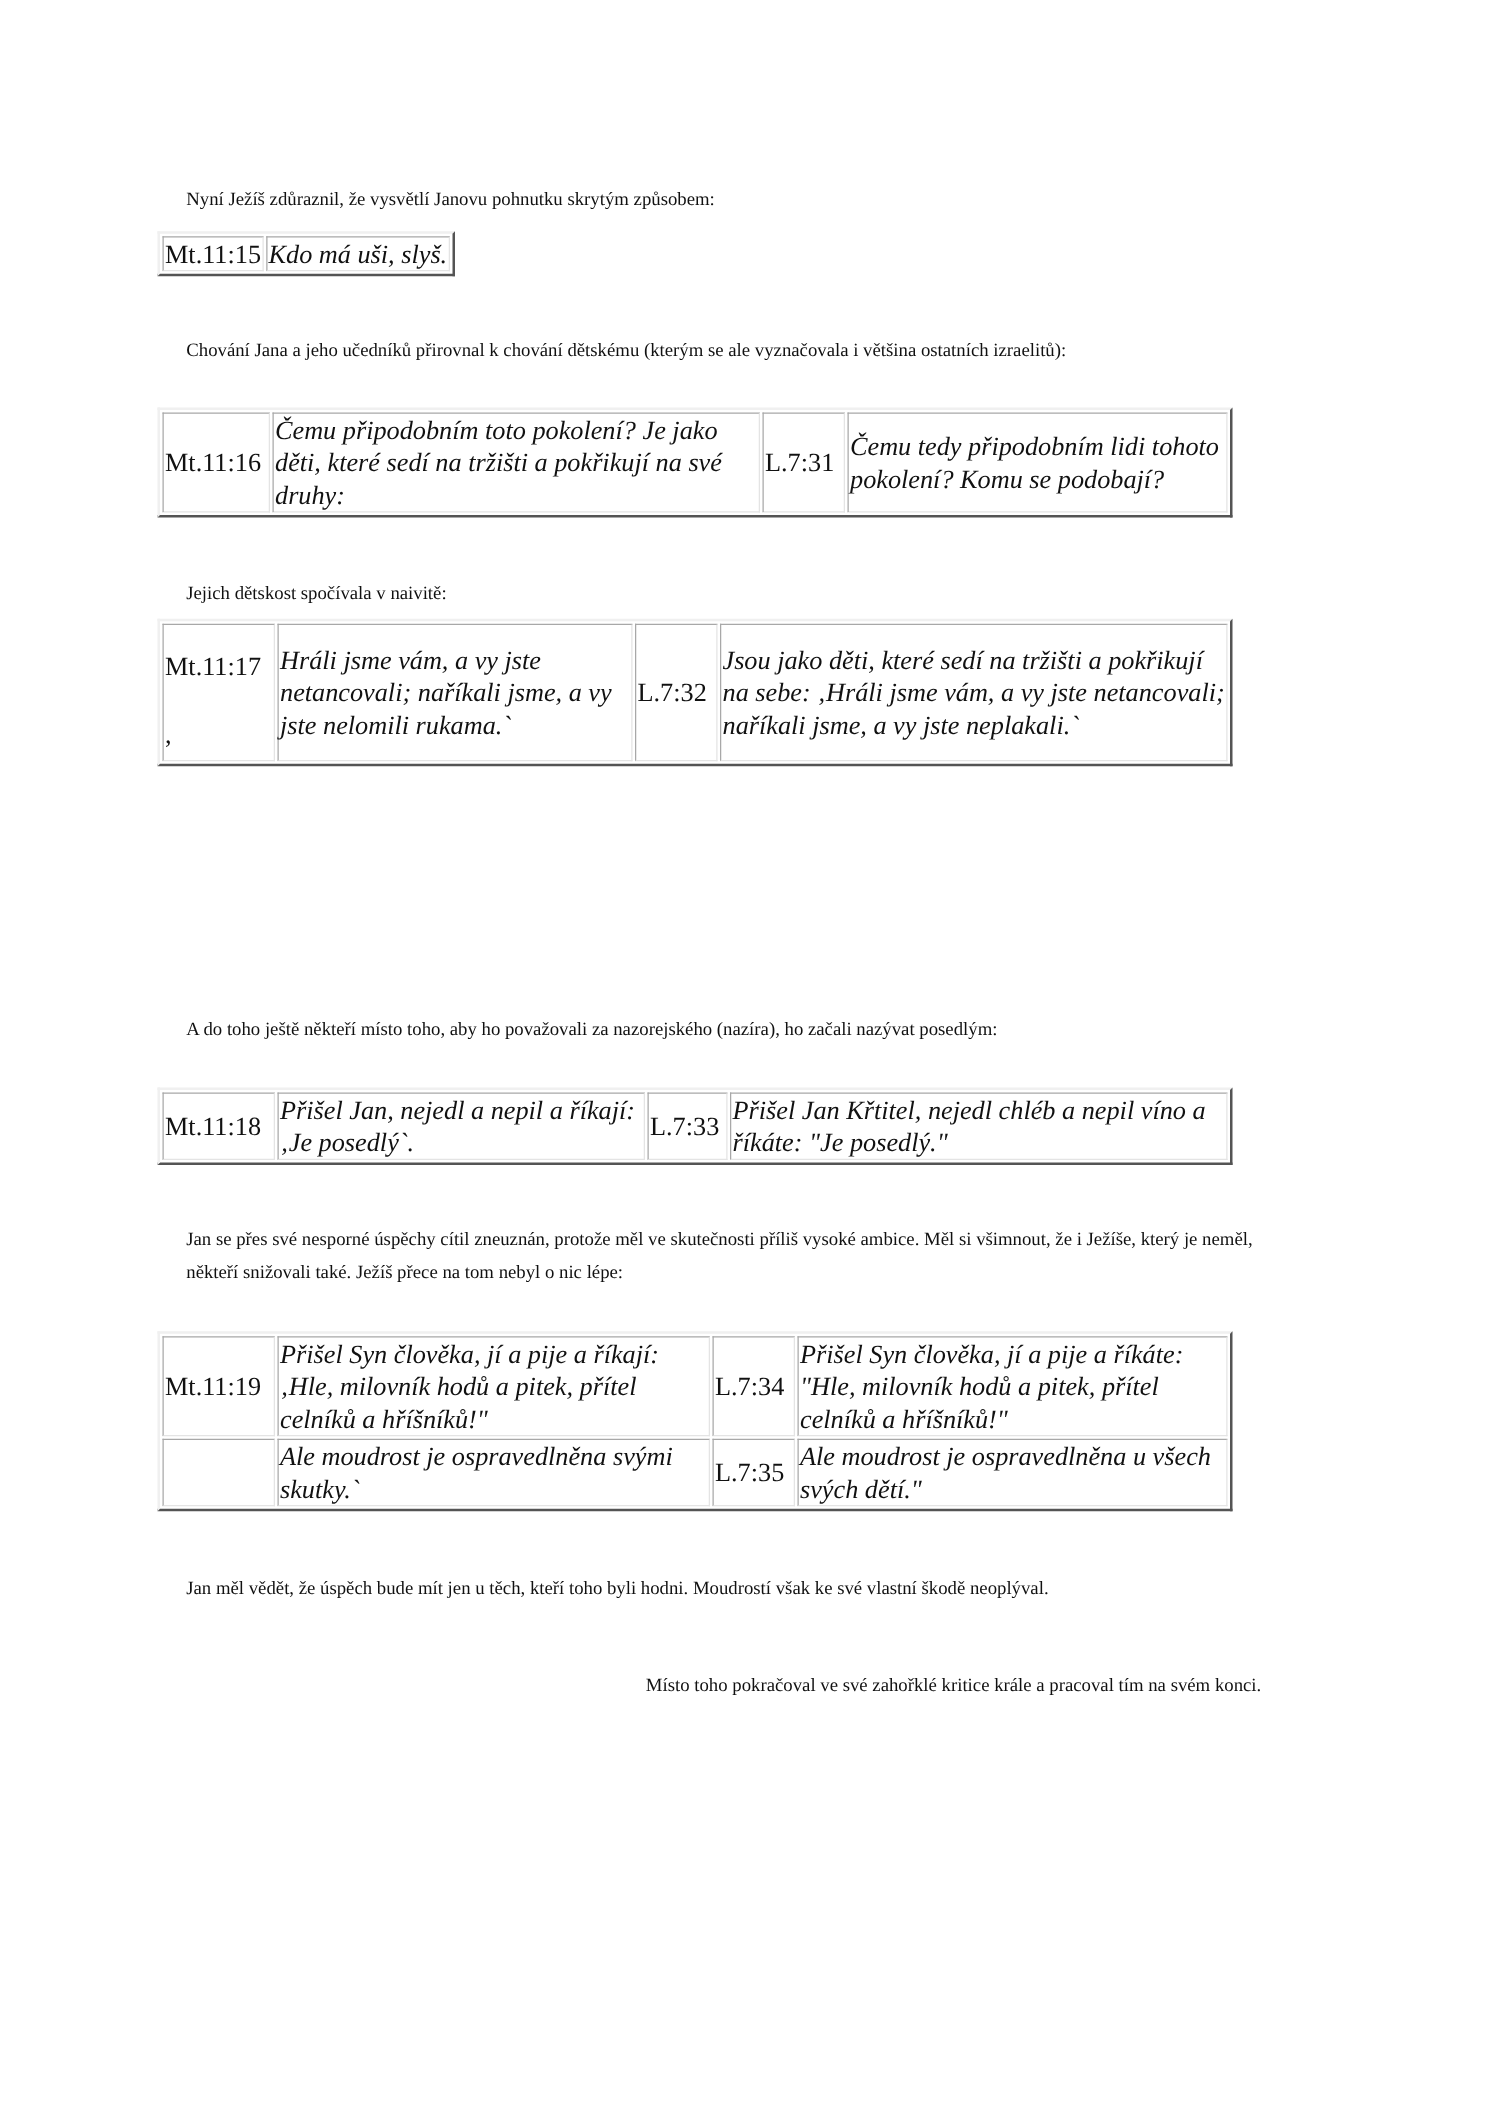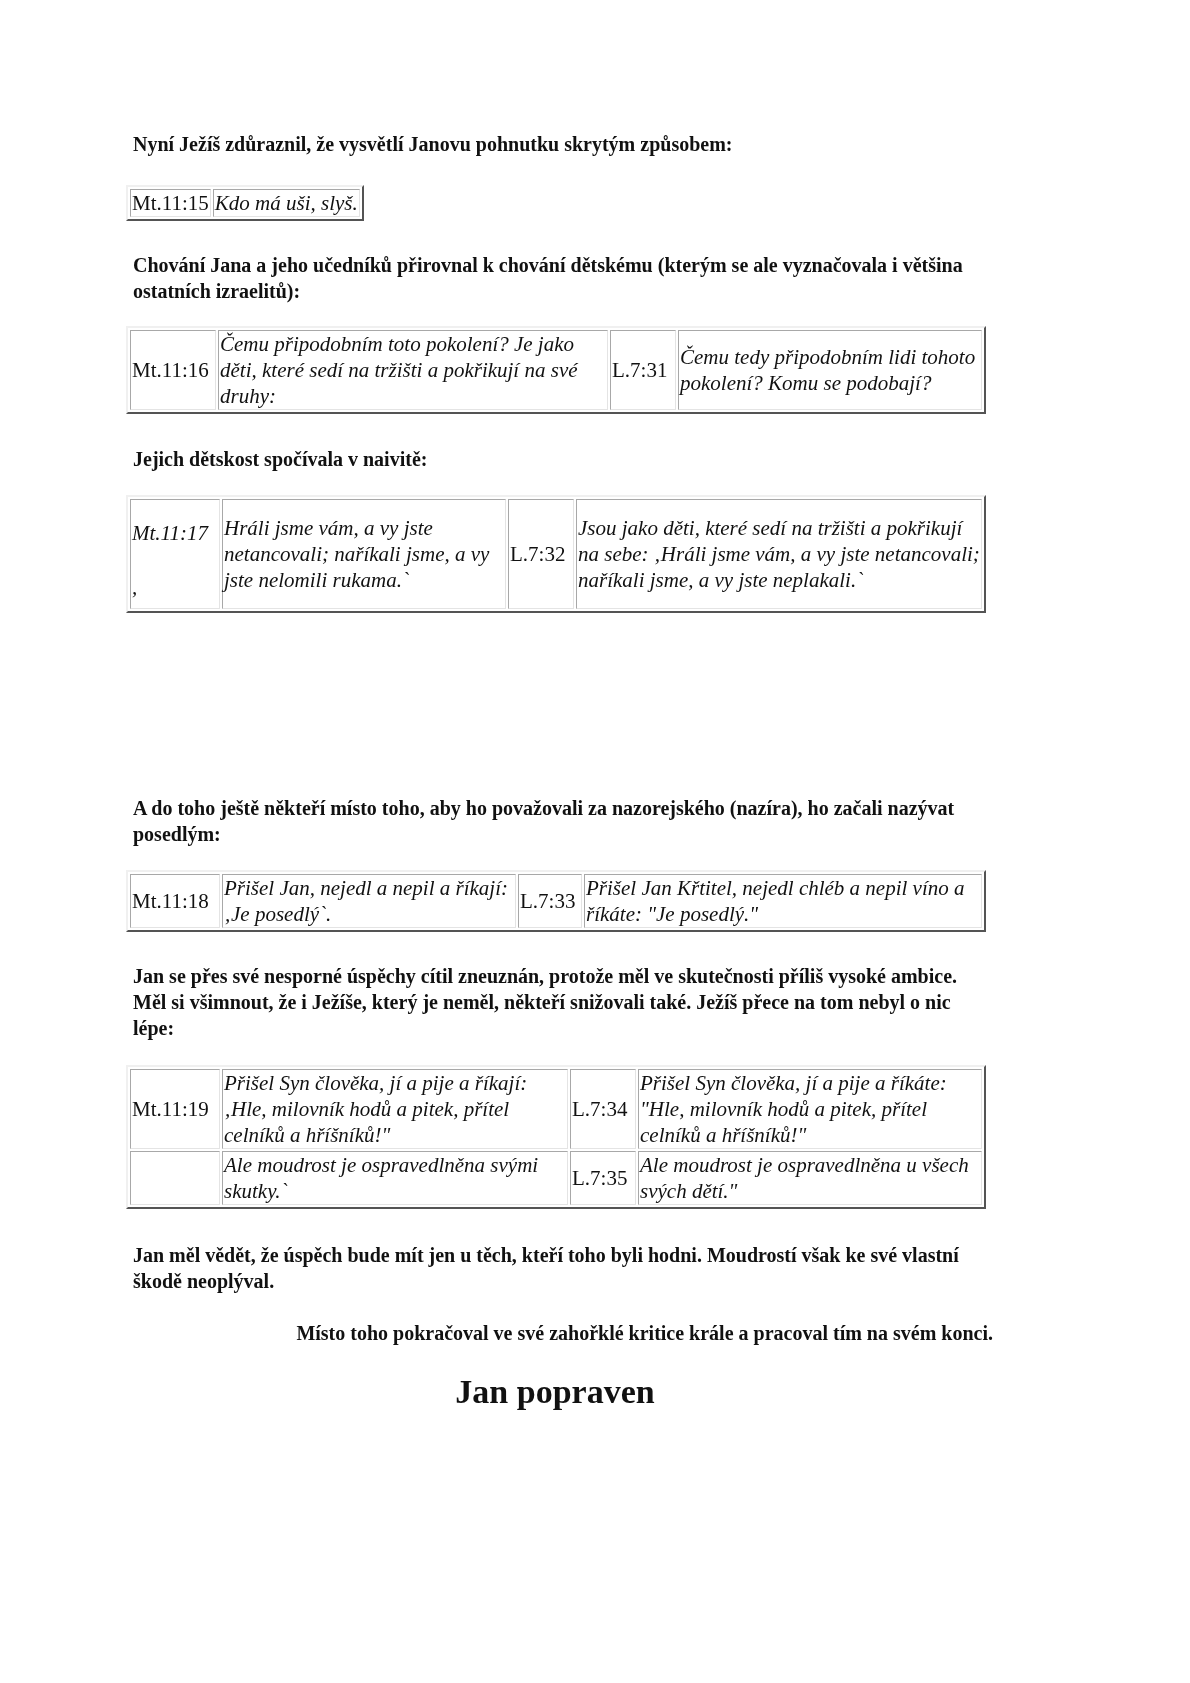--- a/index.html
+++ b/index.html
@@ -4,21 +4,21 @@
 <style>
   html, body { margin: 0; padding: 0; background: #ffffff; }
   body {
     width: 1190px; height: 1683px; position: relative; overflow: hidden;
     font-family: "Liberation Serif", "DejaVu Serif", serif;
     color: #111111;
   }
   .page { position: absolute; left: 0; top: 0; width: 1190px; height: 1683px; }
   .para {
     position: absolute; left: 133px; width: 860px;
-    font-size: 20px; line-height: 26px; margin: 0; font-weight: bold;
+    font-size: 15px; line-height: 26px; margin: 16px;
   }
   table.verse {
     position: absolute; border-collapse: separate; border-spacing: 2px;
     border: 2px outset #d0d0d0; border-top-color: #f0f0f0; border-left-color: #f0f0f0;
     border-right-color: #a8a8a8; border-bottom-color: #a8a8a8;
     font-size: 21px; line-height: 26px;
   }
   table.verse td {
     border: 1px solid #c8c8c8; border-top-color: #a8a8a8; border-left-color: #a8a8a8;
     border-right-color: #e4e4e4; border-bottom-color: #e4e4e4;
@@ -58,21 +58,21 @@
       <td class="txt">Čemu tedy připodobním lidi tohoto pokolení? Komu se podobají?</td>
     </tr>
   </tbody>
     </table>
 
   <p class="para" style="top:446px;">Jejich dětskost spočívala v naivitě:</p>
 
   <table class="verse" style="left:126px; top:495px; width:860px;">
     <tbody>
         <tr>
-      <td class="ref" style="width:86px; height:108px; position:relative;font-style:italic;">
+      <td class="ref" style="width:86px; height:108px; position:relative;">
         <div style="position:absolute; top:20px; left:1px;">Mt.11:17</div>
         <div style="position:absolute; top:74px; left:1px;">,</div>
       </td>
       <td class="txt" style="width:280px;margin-top:32px;">Hráli jsme vám, a vy jste netancovali; naříkali jsme, a vy jste nelomili rukama.`</td>
       <td class="ref" style="width:62px;">L.7:32</td>
       <td class="txt">Jsou jako děti, které sedí na tržišti a pokřikují na sebe: ‚Hráli jsme vám, a vy jste netancovali; naříkali jsme, a vy jste neplakali.`</td>
     </tr>
   </tbody>
     </table>
 
@@ -107,15 +107,14 @@
       <td class="ref">L.7:35</td>
       <td class="txt">Ale moudrost je ospravedlněna u všech svých dětí."</td>
     </tr>
   </tbody>
     </table>
 
   <p class="para" style="top:1242px;">Jan měl vědět, že úspěch bude mít jen u těch, kteří toho byli hodni. Moudrostí však ke své vlastní škodě neoplýval.</p>
 
   <p class="para" style="top:1320px;text-align:right;">Místo toho pokračoval ve své zahořklé kritice krále a pracoval tím na svém konci.</p>
 
-  <h1 class="section">Jan popraven</h1>
 
 </div>
 
 </body></html>

